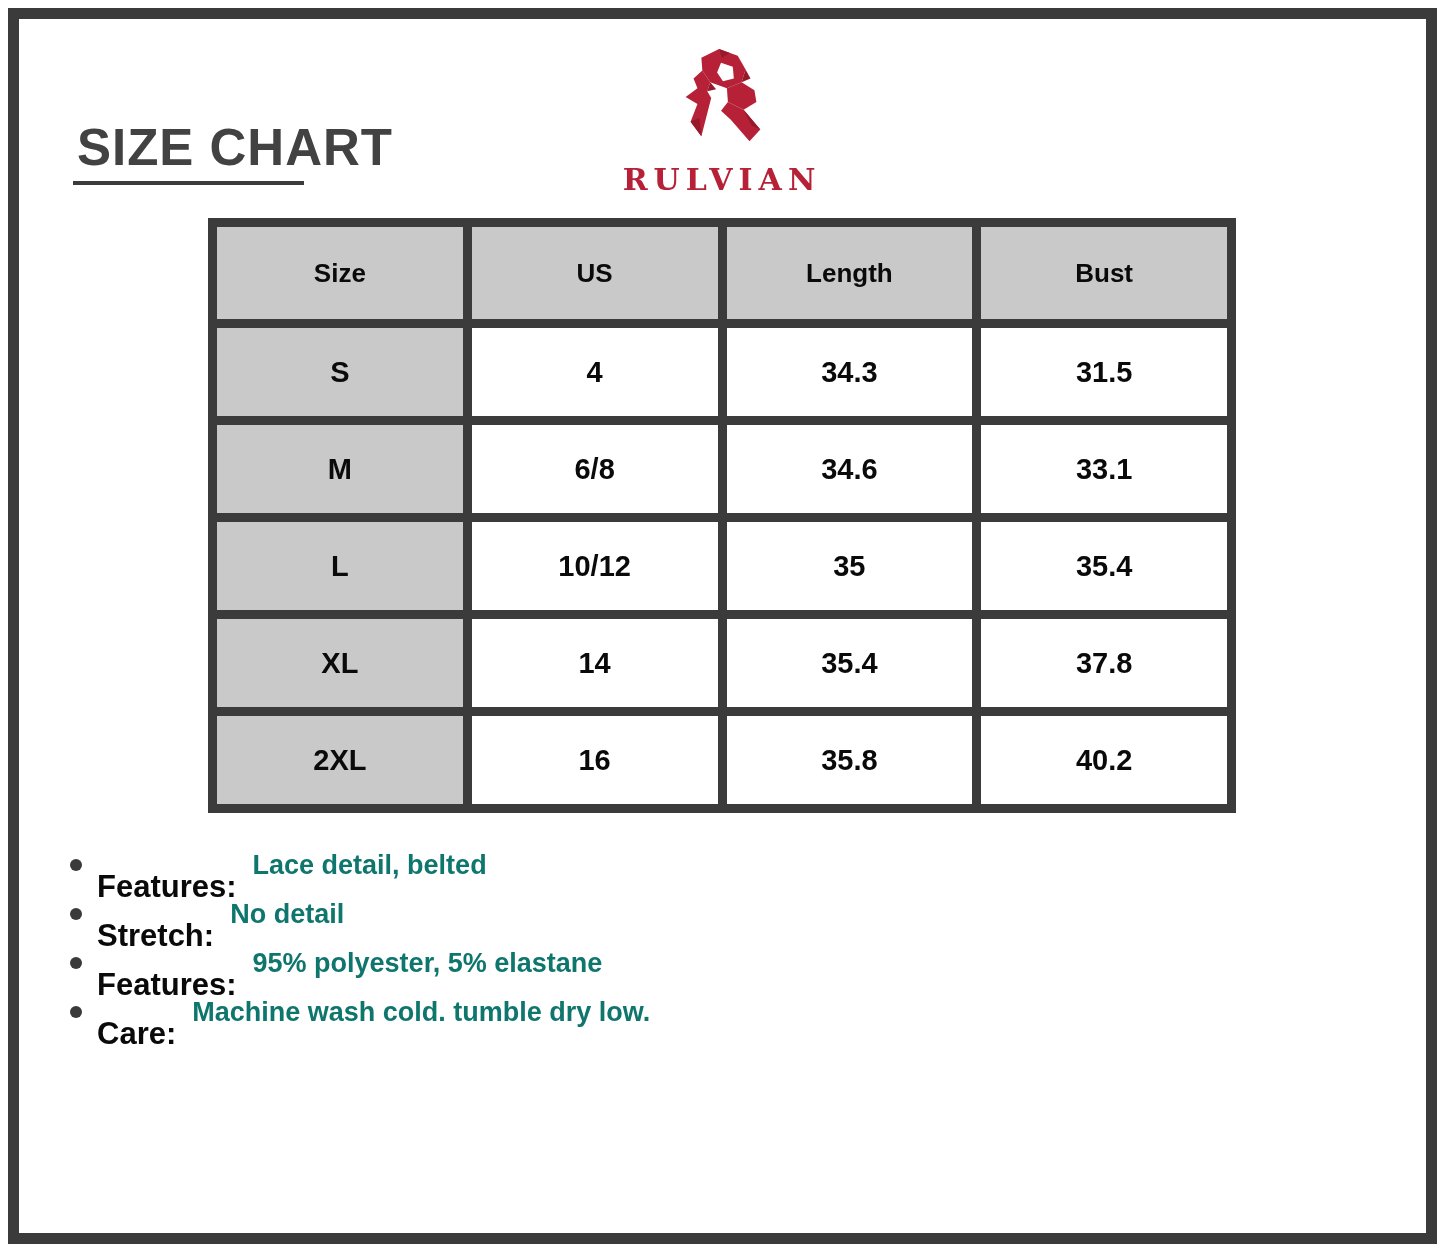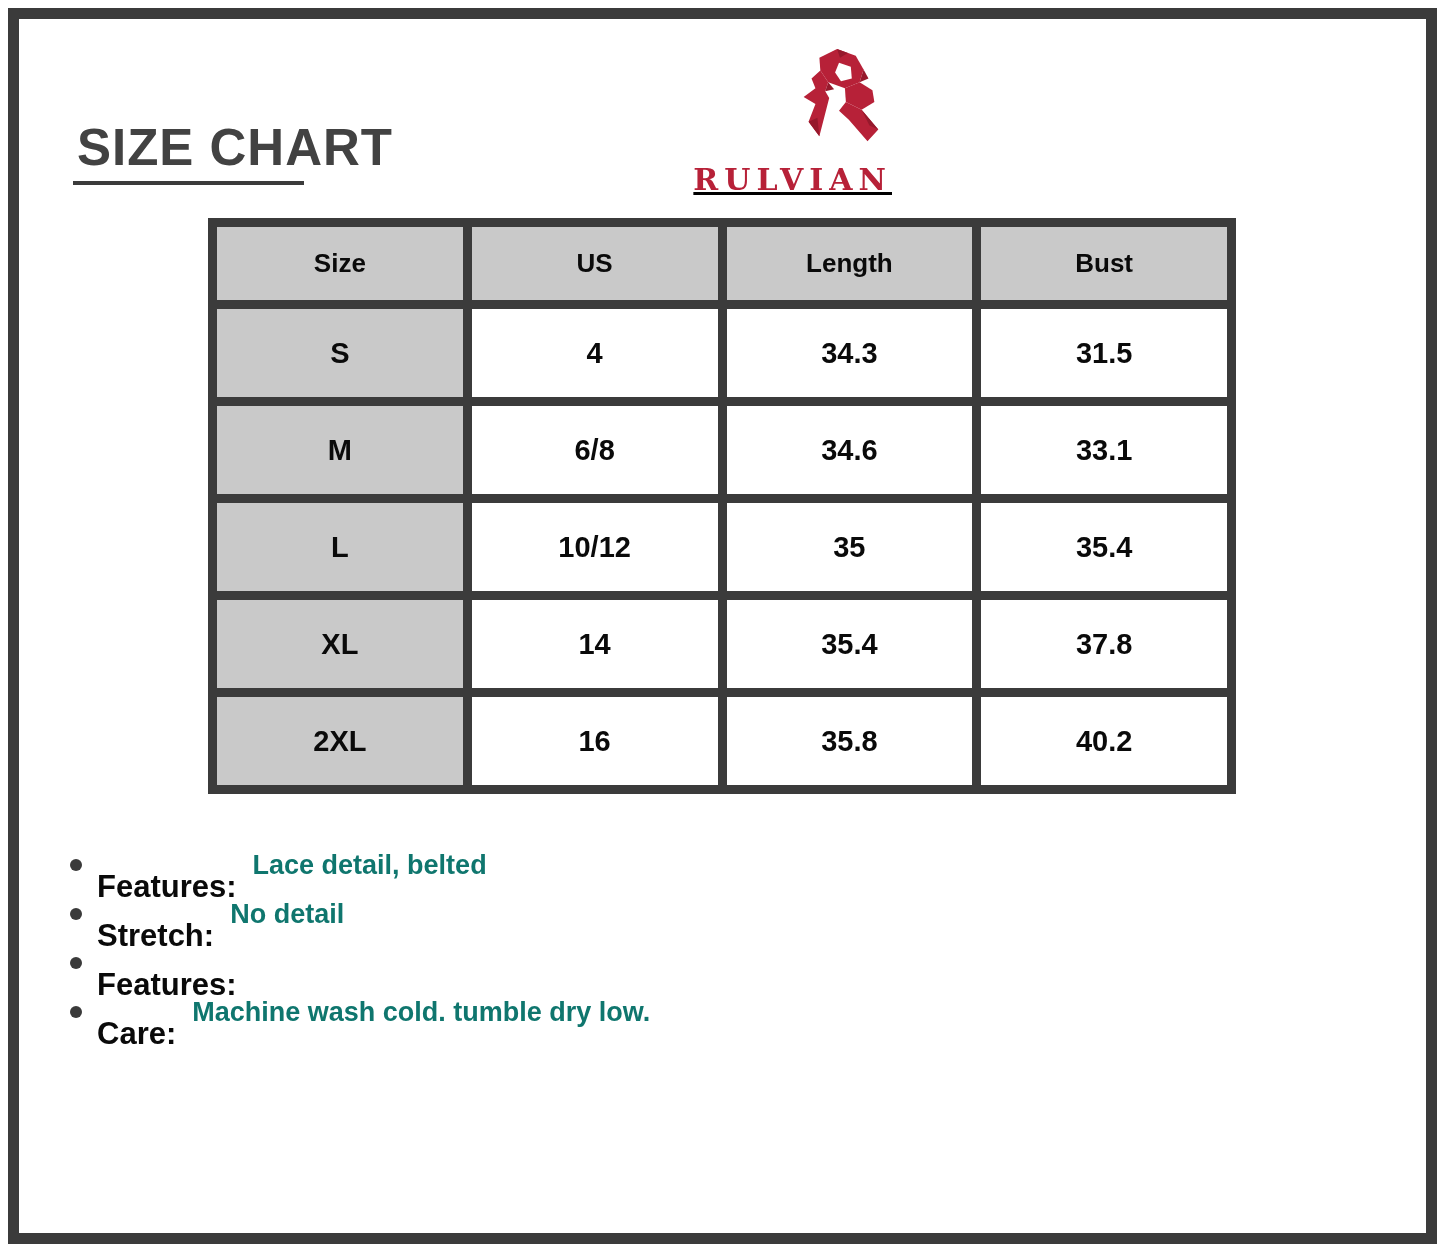--- a/index.html
+++ b/index.html
@@ -27,24 +27,23 @@
     line-height:1;
   }
   .title-underline{
     position:absolute;
     left:73px;top:181px;
     width:231px;height:4px;
     background:#3b3b3b;
   }
   .brand{
     position:absolute;
-    left:492px;top:46px;
+    left:522px;top:46px;
     width:400px;
-    text-align:right;
-    text-decoration:underline;
+    text-align:center;
   }
   .brand-mark{
     width:104px;height:110px;
     display:inline-block;
   }
   .brand-name{
     font-family:"DejaVu Serif", serif;
     font-weight:bold;
     font-size:30px;
     letter-spacing:6px;
@@ -62,21 +61,21 @@
   }
   table.size-table th, table.size-table td{
     text-align:center;
     vertical-align:middle;
     font-weight:bold;
     color:#0a0a0a;
     padding:0;
   }
   table.size-table thead th{
     background:#c9c9c9;
-    height:73px;
+    height:92px;
     font-size:26px;
   }
   table.size-table tbody th{
     background:#c9c9c9;
     height:88px;
     font-size:29px;
   }
   table.size-table tbody td{
     background:#ffffff;
     height:88px;
@@ -193,20 +192,21 @@
       <span class="detail-value">Lace detail, belted</span>
     </li>
     <li>
       <span class="bullet"></span>
       <span class="detail-label">Stretch:</span>
       <span class="detail-value">No detail</span>
     </li>
     <li>
       <span class="bullet"></span>
       <span class="detail-label">Features:</span>
+      <span class="detail-value">95% polyester, 5% elastane</span>
     </li>
     <li>
       <span class="bullet"></span>
       <span class="detail-label">Care:</span>
       <span class="detail-value">Machine wash cold. tumble dry low.</span>
     </li>
   </ul>
 
 </div>
 

